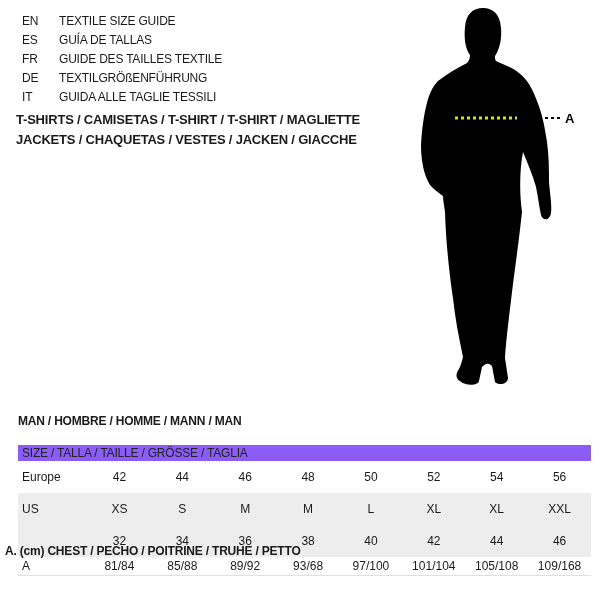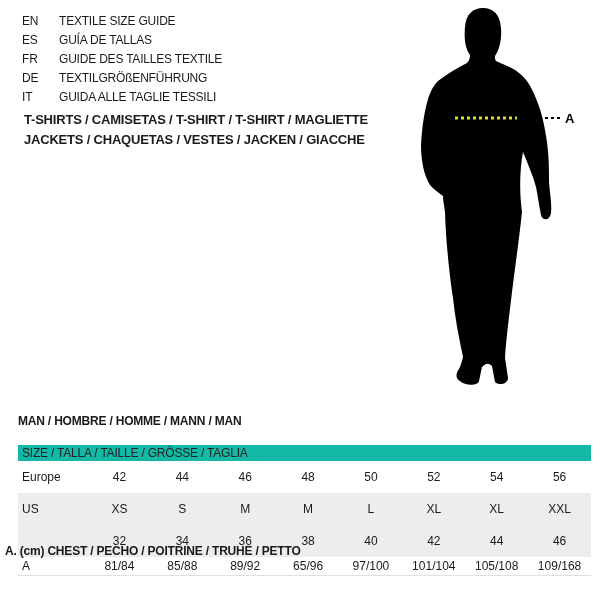--- a/index.html
+++ b/index.html
@@ -9,32 +9,32 @@
     -webkit-font-smoothing:antialiased;
   }
   .canvas{position:absolute;inset:0;}
 
   
   .lang-list{position:absolute;left:22px;top:12px;}
   .lang-row{display:flex;line-height:19px;font-size:12px;font-weight:normal;letter-spacing:-0.2px;}
   .lang-code{width:37px;flex:0 0 37px;}
 
   
-  .categories{position:absolute;left:24px;top:110px;}
+  .categories{position:absolute;left:16px;top:110px;}
   .cat-line{font-size:13px;font-weight:bold;line-height:20px;letter-spacing:-0.2px;}
 
   
   .figure{position:absolute;left:395px;top:0;width:205px;height:400px;}
 
   
   .man-label{position:absolute;left:18px;top:414px;font-size:12px;font-weight:bold;line-height:14px;letter-spacing:-0.2px;}
 
   
   .size-table{position:absolute;left:18px;top:445px;width:573px;border-bottom:1px solid #e0e0e0;}
-  .t-header{height:16px;line-height:16px;background:#14b8a6;padding-left:4px;font-size:12px;letter-spacing:-0.2px;color:#222;}
+  .t-header{height:16px;line-height:16px;background:#8b5cf6;padding-left:4px;font-size:12px;letter-spacing:-0.2px;color:#222;}
   .trow{display:grid;grid-template-columns:70px repeat(8,1fr);align-items:center;height:32px;font-size:12px;}
   .trow:last-child{height:18px;}
   .trow.gray{background:#ededed;}
   .row-label{padding-left:4px;text-align:left;}
   .tcell{text-align:center;}
 
   
   .footnote{position:absolute;left:5px;top:544px;font-size:12px;font-weight:bold;line-height:14px;letter-spacing:-0.2px;}
 </style>
 </head>
@@ -148,21 +148,21 @@
           <span class="tcell">40</span>
           <span class="tcell">42</span>
           <span class="tcell">44</span>
           <span class="tcell">46</span>
         </div>
         <div class="trow white">
           <span class="row-label">A</span>
           <span class="tcell">81/84</span>
           <span class="tcell">85/88</span>
           <span class="tcell">89/92</span>
-          <span class="tcell">65/96</span>
+          <span class="tcell">93/68</span>
           <span class="tcell">97/100</span>
           <span class="tcell">101/104</span>
           <span class="tcell">105/108</span>
           <span class="tcell">109/168</span>
         </div>
       </div>
   </div>
 
   <div class="footnote">A. (cm) CHEST / PECHO / POITRINE / TRUHE / PETTO</div>
 

